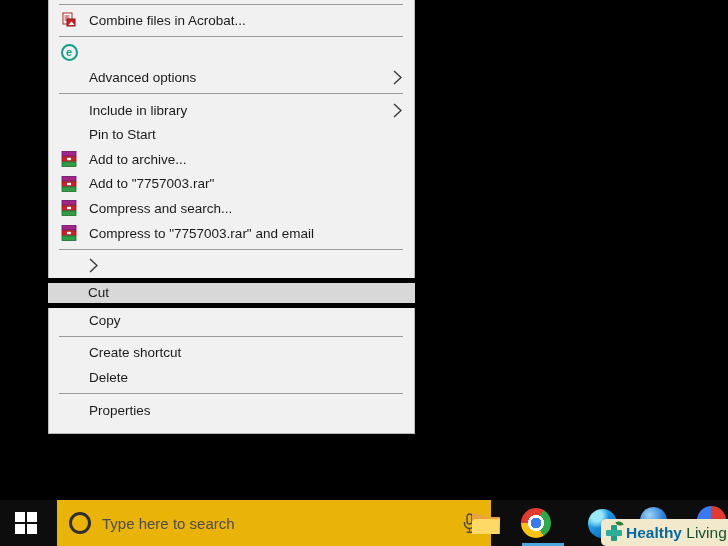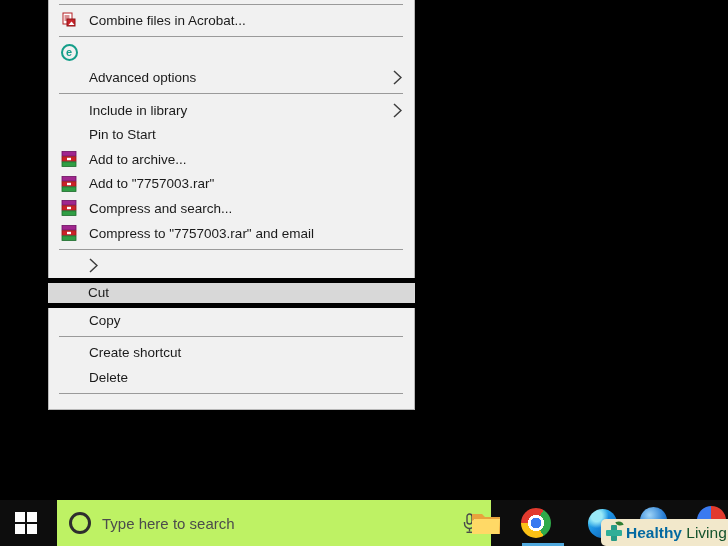--- a/index.html
+++ b/index.html
@@ -75,21 +75,21 @@
     display:grid;
     grid-template-columns:10px 10px;
     grid-template-rows:10px 10px;
     gap:2px;
   }
   .start-button span { background:#fdfdfd; }
 
   .search-box {
     position:absolute; left:57px; top:0;
     width:434px; height:46px;
-    background:#bef264;
+    background:#eab308;
     display:flex; align-items:center;
   }
   .search-circle {
     width:16px; height:16px;
     border:3px solid #2e2e2e;
     border-radius:50%;
     margin-left:12px;
     flex:0 0 auto;
   }
   .search-input {
@@ -311,20 +311,24 @@
 
   <div class="menu-row">
     <span class="icon-cell"></span>
     <span class="menu-label">Delete</span>
   </div>
 
   <div class="menu-sep">
       <div class="line"></div>
     </div>
 
+  <div class="menu-row">
+    <span class="icon-cell"></span>
+    <span class="menu-label">Properties</span>
+  </div>
 
 </div>
 
 <div class="taskbar">
 
   <div class="start-button">
     <span></span>
       <span></span>
       <span></span>
       <span></span>

